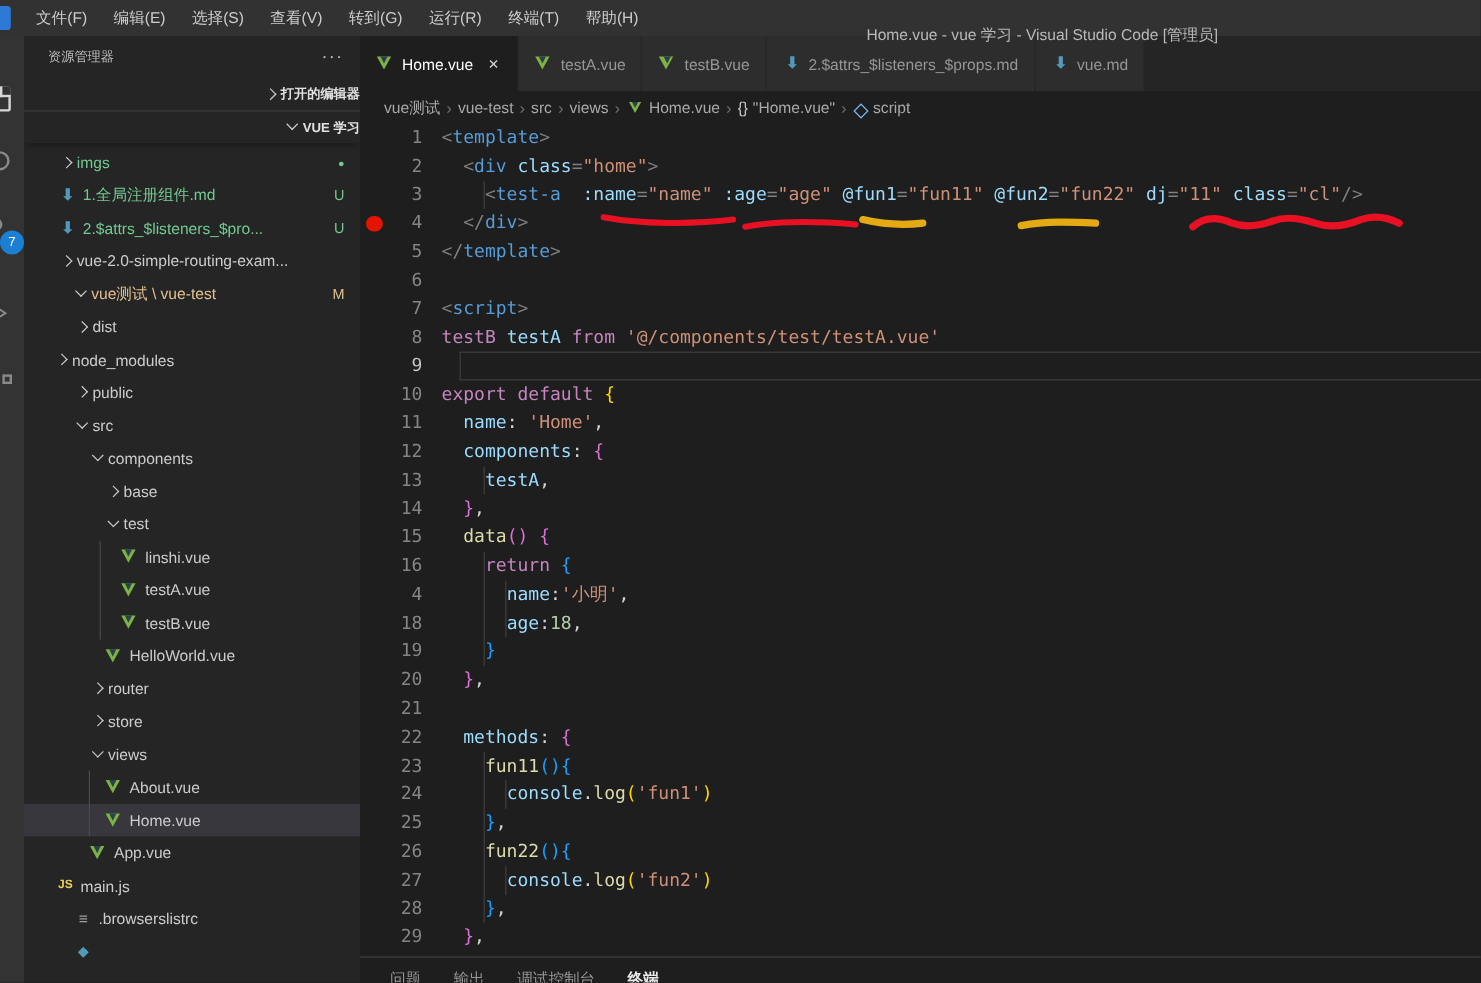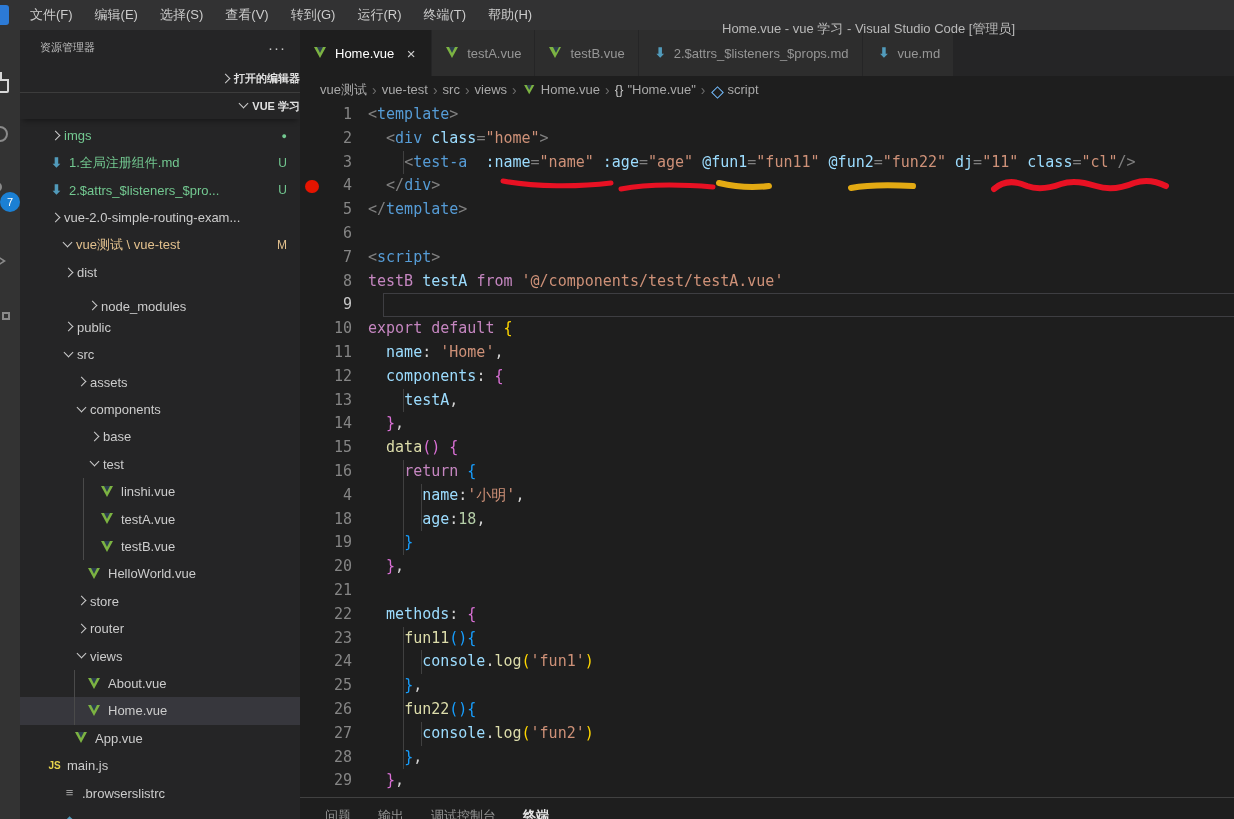--- a/index.html
+++ b/index.html
@@ -194,35 +194,31 @@
         </div>
         <div class="trow" style="padding-left: 40px;">
           <span class="chev open"></span>
           <span class="label gold">vue测试 \ vue-test</span>
           <span class="badge gold">M</span>
         </div>
         <div class="trow" style="padding-left: 41px;">
           <span class="chev"></span>
           <span class="label">dist</span>
         </div>
-        <div class="trow" style="padding-left: 65px; align-items: flex-end;">
+        <div class="trow" style="padding-left: 24px;">
           <span class="chev"></span>
           <span class="label">node_modules</span>
         </div>
         <div class="trow" style="padding-left: 41px;">
           <span class="chev"></span>
           <span class="label">public</span>
         </div>
         <div class="trow" style="padding-left: 41px;">
           <span class="chev open"></span>
           <span class="label">src</span>
-        </div>
-        <div class="trow" style="padding-left: 54px;">
-          <span class="chev"></span>
-          <span class="label">assets</span>
         </div>
         <div class="trow" style="padding-left: 54px;">
           <span class="chev open"></span>
           <span class="label">components</span>
         </div>
         <div class="trow" style="padding-left: 67px;">
           <span class="chev"></span>
           <span class="label">base</span>
         </div>
         <div class="trow" style="padding-left: 67px;">
@@ -243,25 +239,25 @@
           <div class="tguide" style="left: 63px;"></div>
           <span class="fi icon-vue"></span>
           <span class="label">testB.vue</span>
         </div>
         <div class="trow" style="padding-left: 67px;">
           <span class="fi icon-vue"></span>
           <span class="label">HelloWorld.vue</span>
         </div>
         <div class="trow" style="padding-left: 54px;">
           <span class="chev"></span>
+          <span class="label">router</span>
+        </div>
+        <div class="trow" style="padding-left: 54px;">
+          <span class="chev"></span>
           <span class="label">store</span>
-        </div>
-        <div class="trow" style="padding-left: 54px;">
-          <span class="chev"></span>
-          <span class="label">router</span>
         </div>
         <div class="trow" style="padding-left: 54px;">
           <span class="chev open"></span>
           <span class="label">views</span>
         </div>
         <div class="trow" style="padding-left: 67px;">
           <div class="tguide" style="left: 54px;"></div>
           <span class="fi icon-vue"></span>
           <span class="label">About.vue</span>
         </div>

